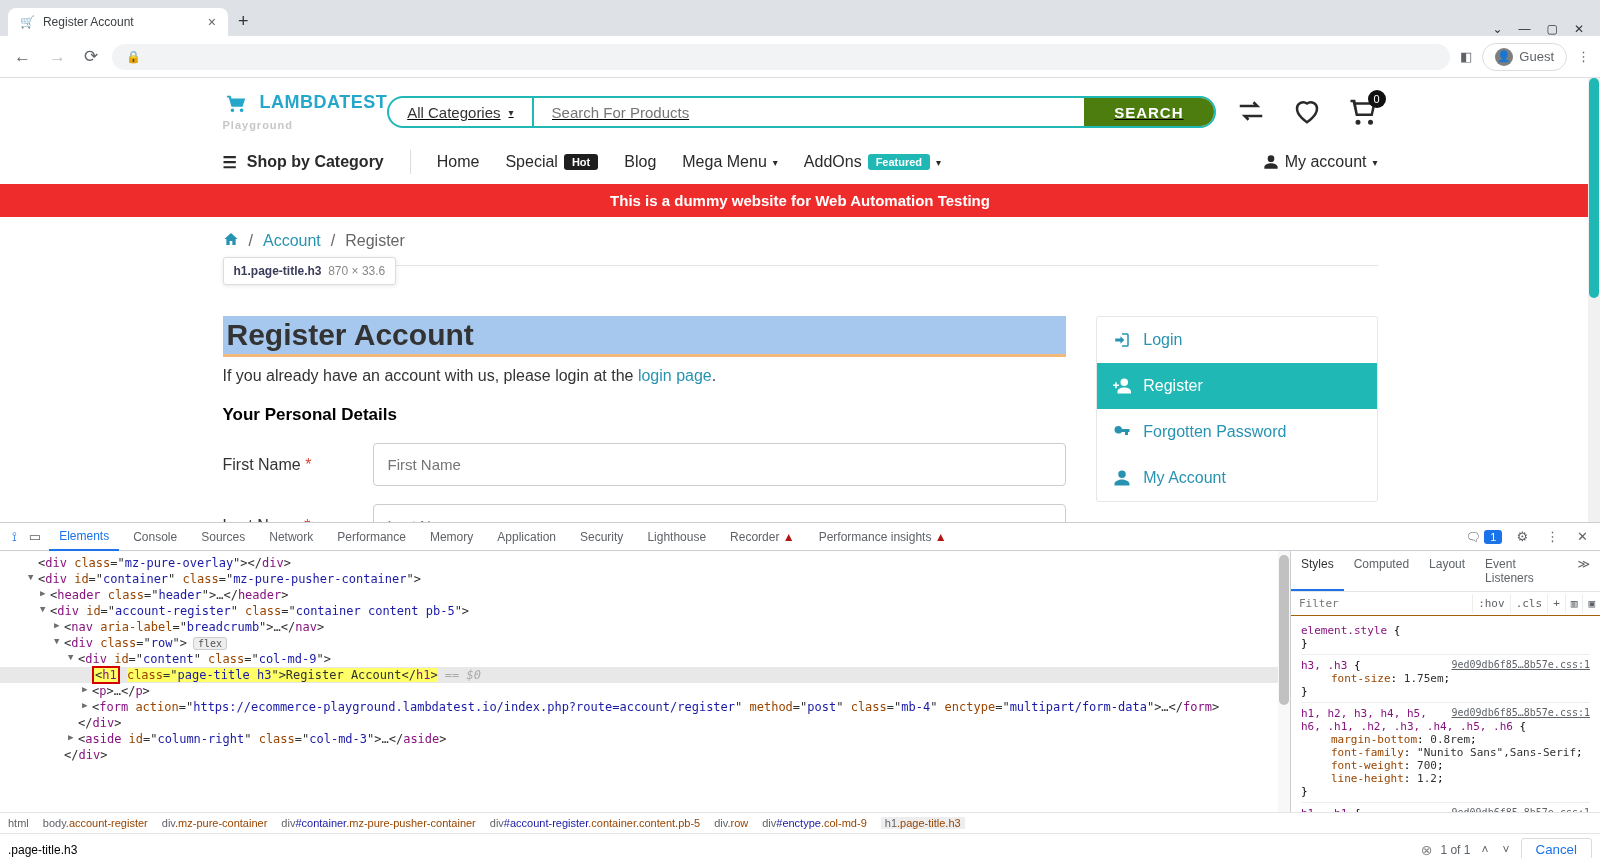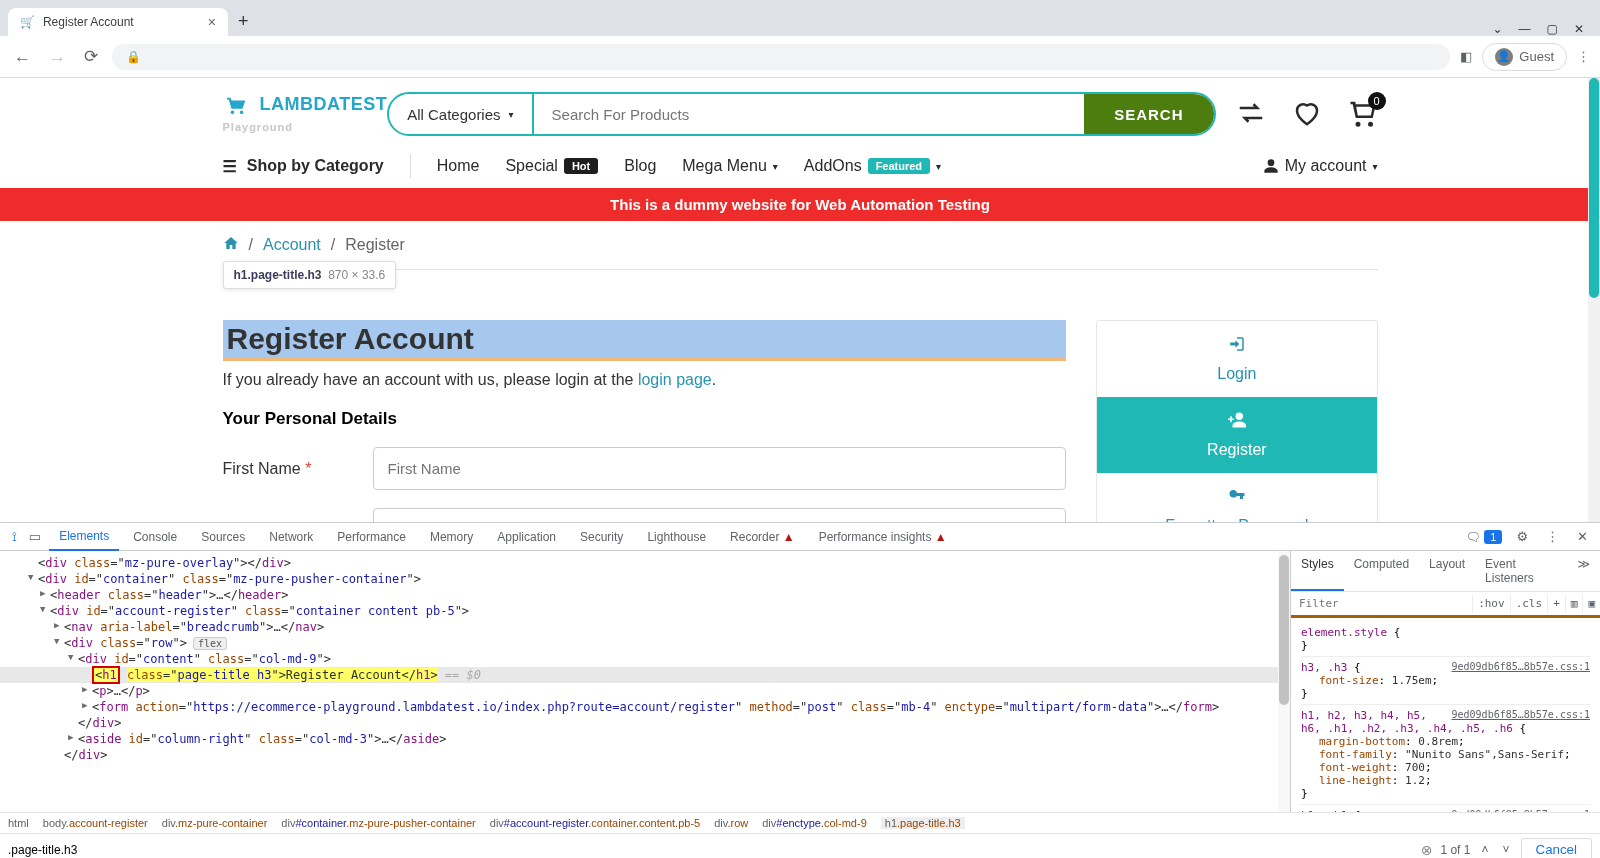--- a/index.html
+++ b/index.html
@@ -29,21 +29,21 @@
 .viewport-inner { position: relative; }
 .vp-scrollbar { position: absolute; right: 0; top: 0; bottom: 0; width: 12px; background: #f1f1f1; }
 .vp-scrollbar-thumb { position: absolute; left: 1px; right: 1px; top: 0; height: 220px; background: #20b8b5; border-radius: 6px; }
 
 
 .site-top { display: flex; align-items: center; padding: 14px 0; width: 1155px; margin: 0 auto; }
 .logo { font-weight: 800; color: #333; font-size: 18px; line-height: 1; }
 .logo-brand { color: #25a7cc; font-weight: 900; letter-spacing: 0.5px; }
 .logo-sub { color: #c7c7c7; font-size: 11px; font-weight: 600; letter-spacing: 1px; }
 .logo-cart { display: inline-block; width: 28px; height: 22px; vertical-align: middle; margin-right: 4px; }
-.search-wrap { flex: 1; display: flex; border: 2px solid #20b8b5; border-radius: 28px; overflow: hidden; height: 44px; }
+.search-wrap { flex: 1; display: flex; border: 2px solid #20b8b5; border-radius: 28px; overflow: hidden; height: 32px; text-decoration: underline; }
 .search-cat { display: flex; align-items: center; gap: 8px; padding: 0 18px; border-right: 2px solid #20b8b5; color: #333; font-size: 15px; cursor: pointer; }
 .search-input { flex: 1; border: none; outline: none; padding: 0 18px; font-size: 15px; color: #666; }
 .search-btn { background: #4d7c0f; color: #fff; border: none; padding: 0 30px; font-weight: 700; font-size: 15px; letter-spacing: 1px; cursor: pointer; }
 .hdr-icons { display: flex; gap: 26px; align-items: center; margin-left: 20px; }
 .hdr-icon { position: relative; color: #2a2a2a; cursor: pointer; }
 .hdr-icon svg { width: 30px; height: 30px; }
 .badge0 { position: absolute; top: -6px; right: -8px; background: #111; color: #fff; border-radius: 50%; width: 18px; height: 18px; font-size: 11px; display: flex; align-items: center; justify-content: center; }
 
 
 .nav-row { display: flex; align-items: center; gap: 26px; width: 1155px; margin: 4px auto 10px; font-size: 16px; color: #2a2a2a; }
@@ -75,21 +75,21 @@
 .page-title { font-size: 30px; font-weight: 800; color: #333; }
 .intro { margin-top: 10px; font-size: 16px; color: #333; }
 .intro a { color: #2893b1; text-decoration: none; }
 .legend { font-weight: 600; margin-top: 20px; font-size: 17px; }
 .form-row { display: flex; align-items: center; margin-top: 18px; }
 .form-label { width: 150px; font-size: 16px; color: #333; }
 .req { color: #d43; }
 .form-input { flex: 1; border: 1px solid #ccc; border-radius: 4px; padding: 12px 14px; font-size: 15px; }
 
 .side-list { border: 1px solid #e6e6e6; border-radius: 3px; }
-.side-item { display: flex; align-items: center; gap: 12px; padding: 14px 16px; font-size: 16px; color: #2893b1; cursor: pointer; flex-direction: column; }
+.side-item { display: flex; align-items: center; gap: 12px; padding: 14px 16px; font-size: 16px; color: #2893b1; cursor: pointer; }
 .side-item.active { background: #20b8b5; color: #fff; }
 .side-item svg { width: 18px; height: 18px; }
 
 
 .devtools { border-top: 1px solid #cacdd1; background: #fff; height: 343px; display: flex; flex-direction: column; }
 .dt-tabs { display: flex; align-items: center; border-bottom: 1px solid #cacdd1; font-size: 12px; color: #5f6368; padding: 0 8px; height: 28px; gap: 4px; }
 .dt-tab { padding: 6px 10px; cursor: pointer; }
 .dt-tab.active { color: #1a73e8; border-bottom: 2px solid #1a73e8; }
 .dt-tab-right { margin-left: auto; display: flex; align-items: center; gap: 10px; }
 .dt-issue { background: #1a73e8; color: #fff; border-radius: 3px; padding: 1px 6px; font-size: 11px; }
@@ -117,26 +117,26 @@
 .mutedital { color: #aaa; font-style: italic; }
 .flexpill { background: #eee; border: 1px solid #ccc; border-radius: 3px; padding: 0 4px; font-size: 10px; color: #555; margin-left: 6px; }
 
 .dt-dom-scroll { position: absolute; right: 0; top: 0; bottom: 0; width: 12px; background: #f8f8f8; }
 .dt-dom-scroll-thumb { position: absolute; left: 1px; right: 1px; top: 4px; height: 150px; background: #c1c1c1; border-radius: 6px; }
 
 .dt-styles { width: 310px; border-left: 1px solid #cacdd1; display: flex; flex-direction: column; font-family: Menlo, Consolas, monospace; font-size: 11px; }
 .dt-styles-tabs { display: flex; border-bottom: 1px solid #e4e4e4; font-family: "Segoe UI", Arial, sans-serif; }
 .dt-styles-tab { padding: 6px 10px; font-size: 12px; color: #5f6368; cursor: pointer; }
 .dt-styles-tab.active { color: #333; border-bottom: 2px solid #1a73e8; }
-.dt-filter-row { display: flex; border-bottom: 3px solid #a16207; align-items: center; }
+.dt-filter-row { display: flex; border-bottom: 1px solid #a16207; align-items: center; }
 .dt-filter { flex: 1; border: none; padding: 5px 8px; font-size: 11px; outline: none; font-family: Menlo, Consolas, monospace; }
 .dt-filter-btn { padding: 3px 5px; color: #5f6368; font-size: 11px; cursor: pointer; border-left: 1px solid #eee; }
 .dt-styles-body { padding: 4px 10px; overflow: auto; flex: 1; }
 .css-sel { color: #881280; }
-.css-prop { color: #994500; margin-left: 18px; }
+.css-prop { color: #994500; margin-left: 30px; }
 .css-val { color: #303030; }
 .css-link { float: right; color: #5f6368; text-decoration: underline; cursor: pointer; font-size: 10px; }
 .css-rule { border-bottom: 1px solid #eee; padding: 4px 0; }
 
 .dt-breadcrumb { border-top: 1px solid #e4e4e4; padding: 4px 8px; font-size: 11px; display: flex; gap: 14px; color: #5f6368; }
 .dt-breadcrumb span { cursor: pointer; }
 .dt-breadcrumb .bcsel { background: #eee; padding: 0 4px; }
 .dt-breadcrumb .idc { color: #1a1aa6; }
 .dt-breadcrumb .clsc { color: #994500; }
 

